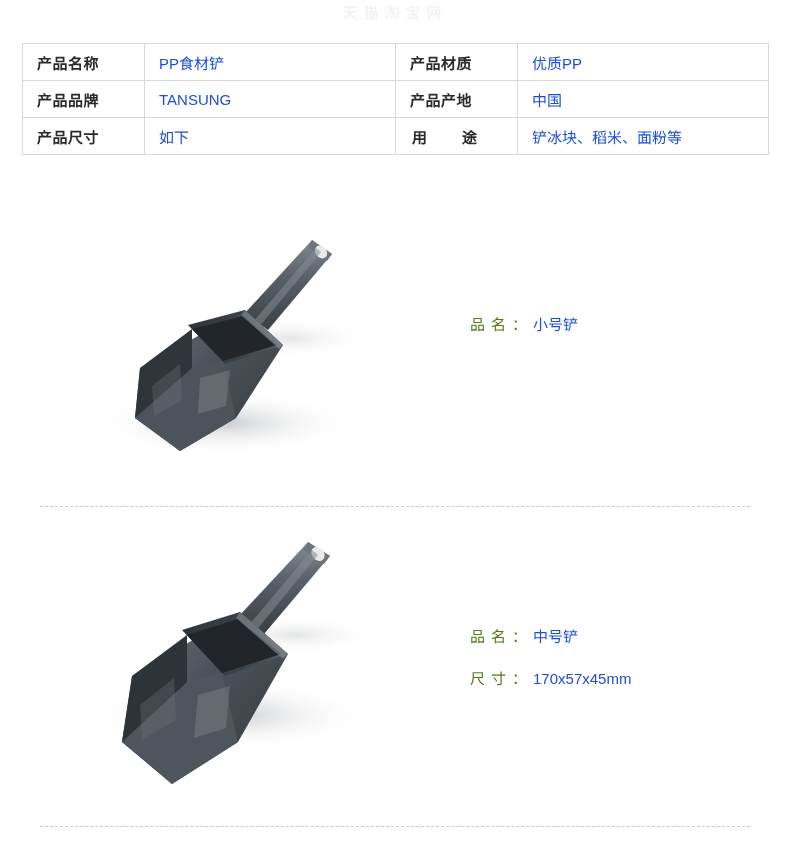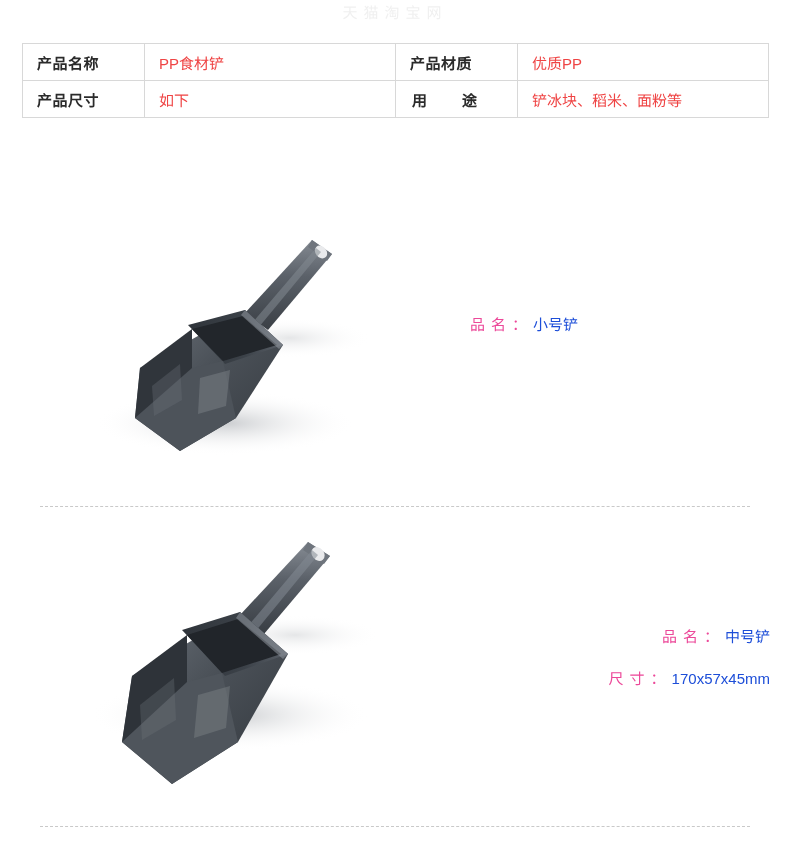--- a/index.html
+++ b/index.html
@@ -67,32 +67,32 @@
     color: #2b2b2b;
     font-weight: bold;
     letter-spacing: 0.5px;
   }
   td.label.spaced {
     letter-spacing: 10px;
     padding-left: 16px;
   }
   td.value {
     width: 251px;
-    color: #ef4444;
+    color: #1d4ed8;
     font-weight: normal;
   }
 
   
   .product-block {
     position: absolute;
     left: 0;
     width: 790px;
   }
   .product-block.one { top: 218px; height: 290px; }
-  .product-block.two { top: 530px; height: 290px; text-align: right; }
+  .product-block.two { top: 530px; height: 290px; }
 
   .scoop-area {
     position: absolute;
     left: 40px;
     top: 0;
     width: 400px;
     height: 270px;
   }
 
   .info-area {
@@ -102,21 +102,21 @@
     width: 300px;
   }
   .info-line {
     font-size: 15px;
     color: #444444;
     margin-bottom: 21px;
     white-space: nowrap;
   }
   .info-line .k {
     letter-spacing: 6px;
-    color: #ec4899;
+    color: #4d7c0f;
   }
   .info-line .v {
     letter-spacing: 0;
     color: #1d4ed8;
   }
 
   
   .dashed-sep {
     position: absolute;
     left: 40px;
@@ -142,20 +142,26 @@
   <div class="spec-table-wrap">
     <table class="spec-table">
       <tbody>
         <tr>
           <td class="label">产品名称</td>
           <td class="value">PP食材铲</td>
           <td class="label">产品材质</td>
           <td class="value">优质PP</td>
         </tr>
         <tr>
+          <td class="label">产品品牌</td>
+          <td class="value">TANSUNG</td>
+          <td class="label">产品产地</td>
+          <td class="value">中国</td>
+        </tr>
+        <tr>
           <td class="label">产品尺寸</td>
           <td class="value">如下</td>
           <td class="label spaced">用　途</td>
           <td class="value">铲冰块、稻米、面粉等</td>
         </tr>
       </tbody>
     </table>
   </div>
 
   <div class="product-block one">

